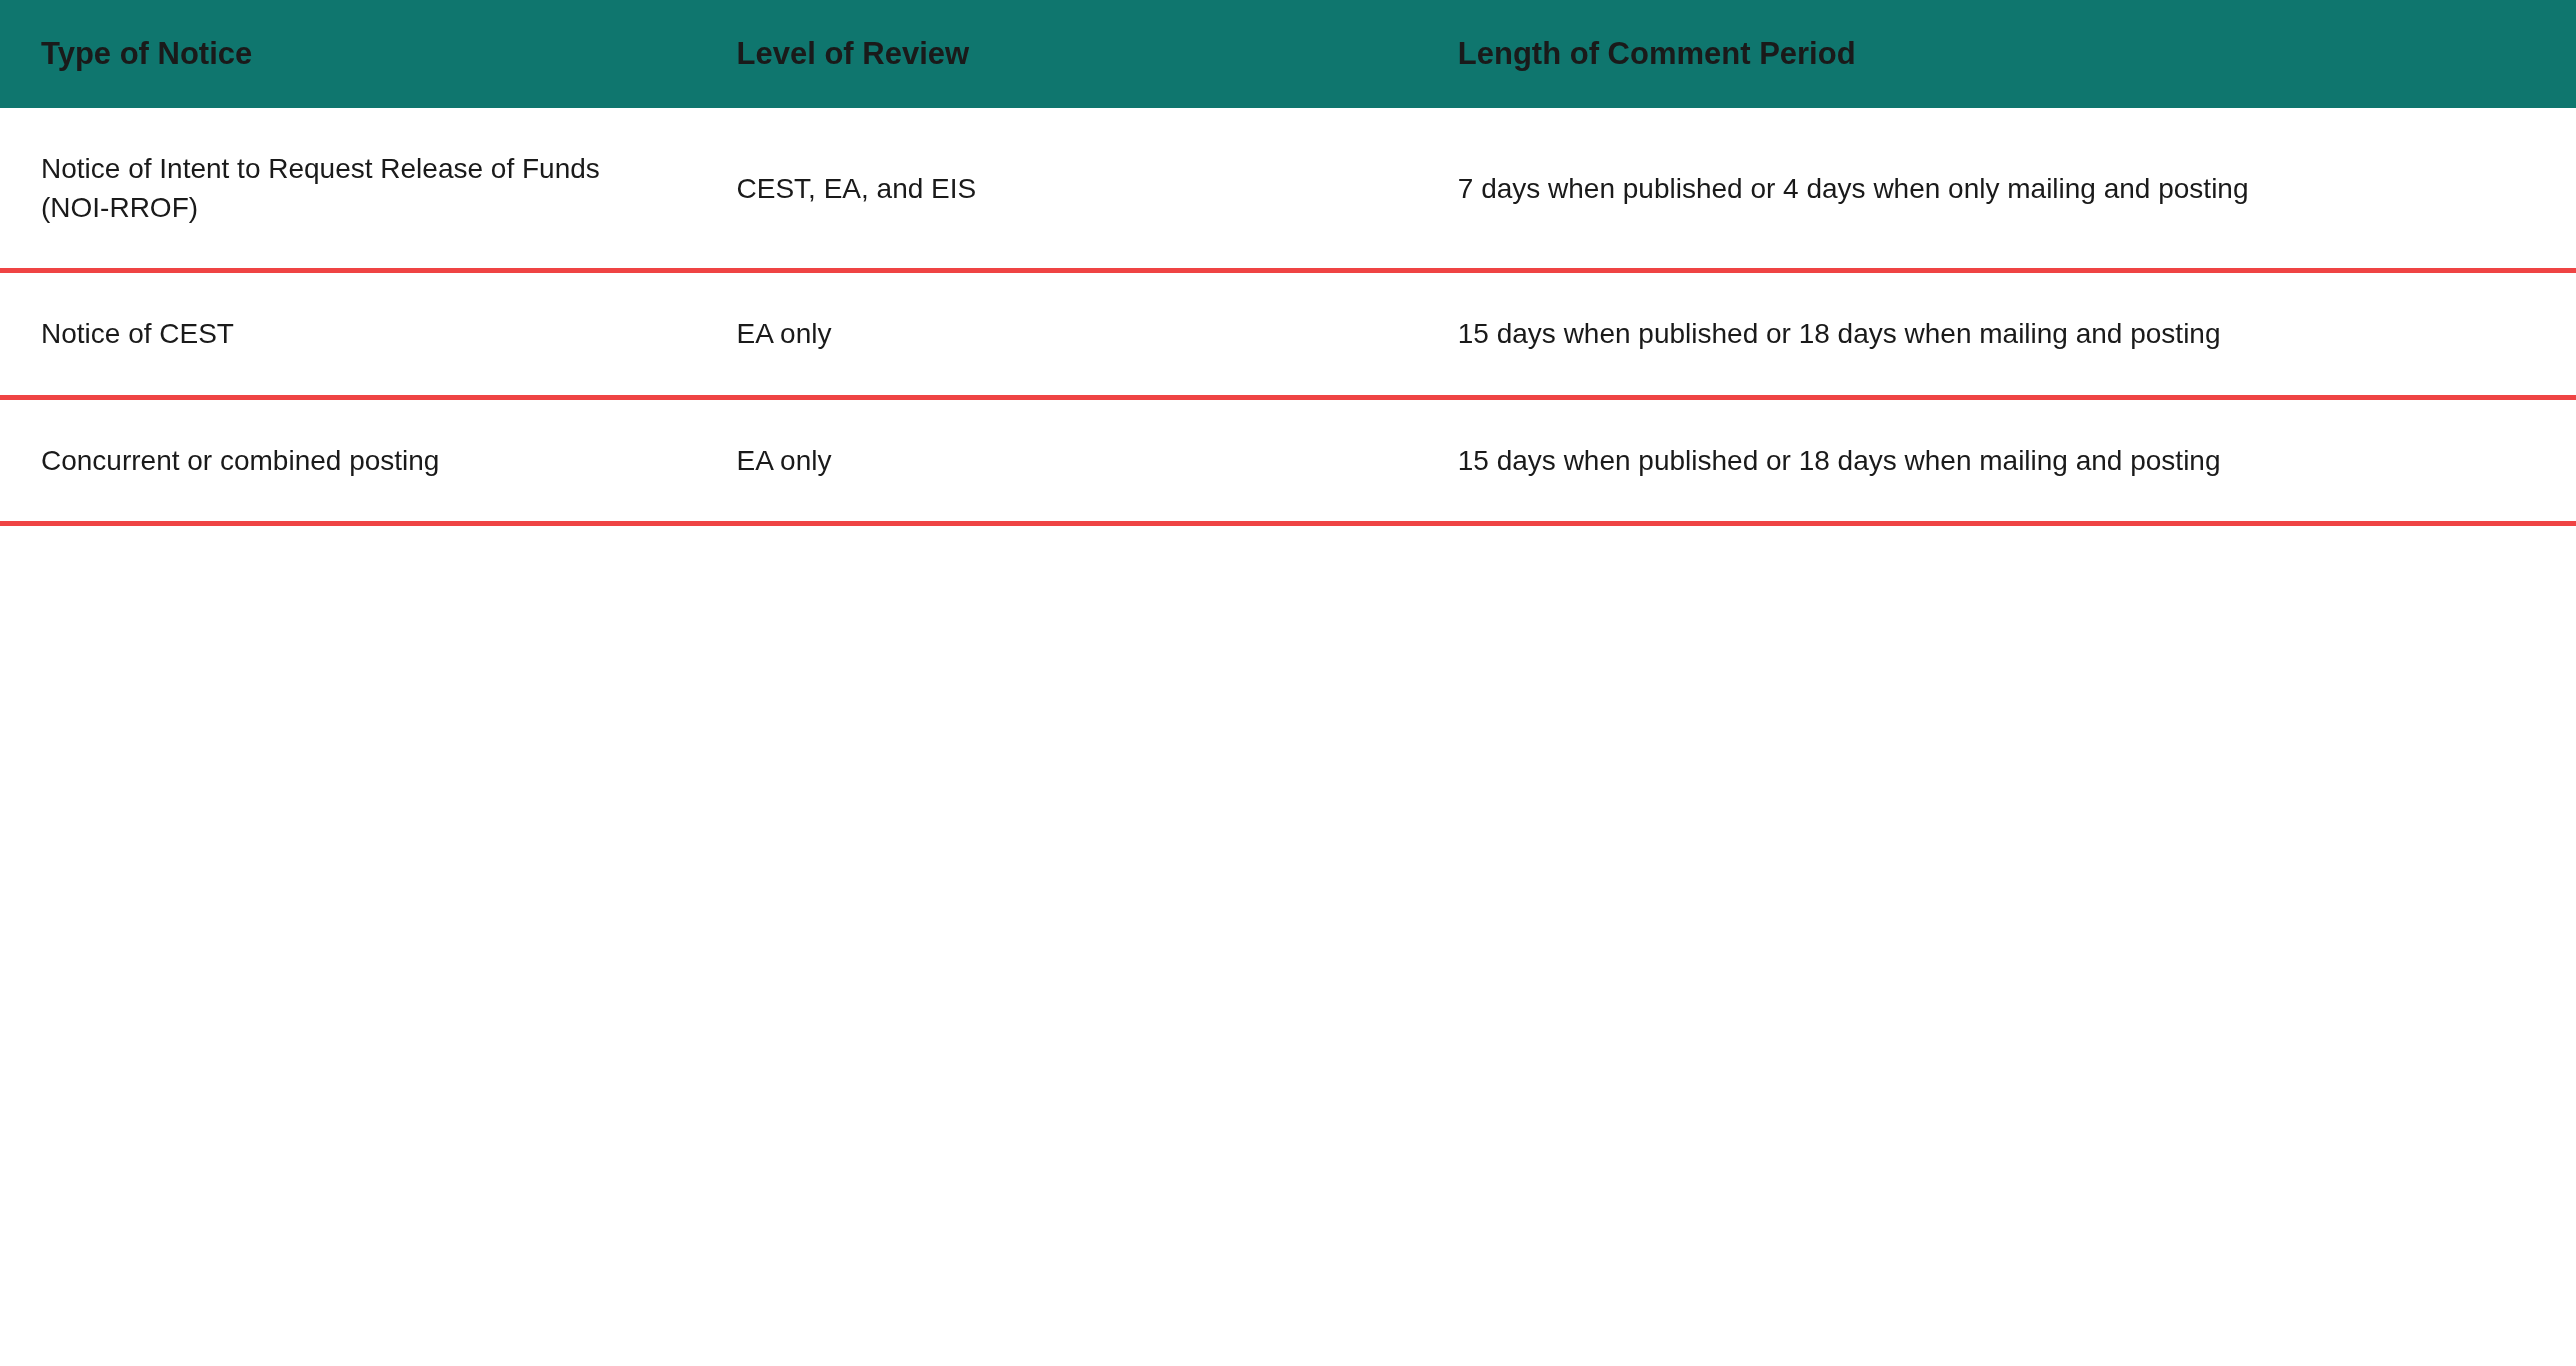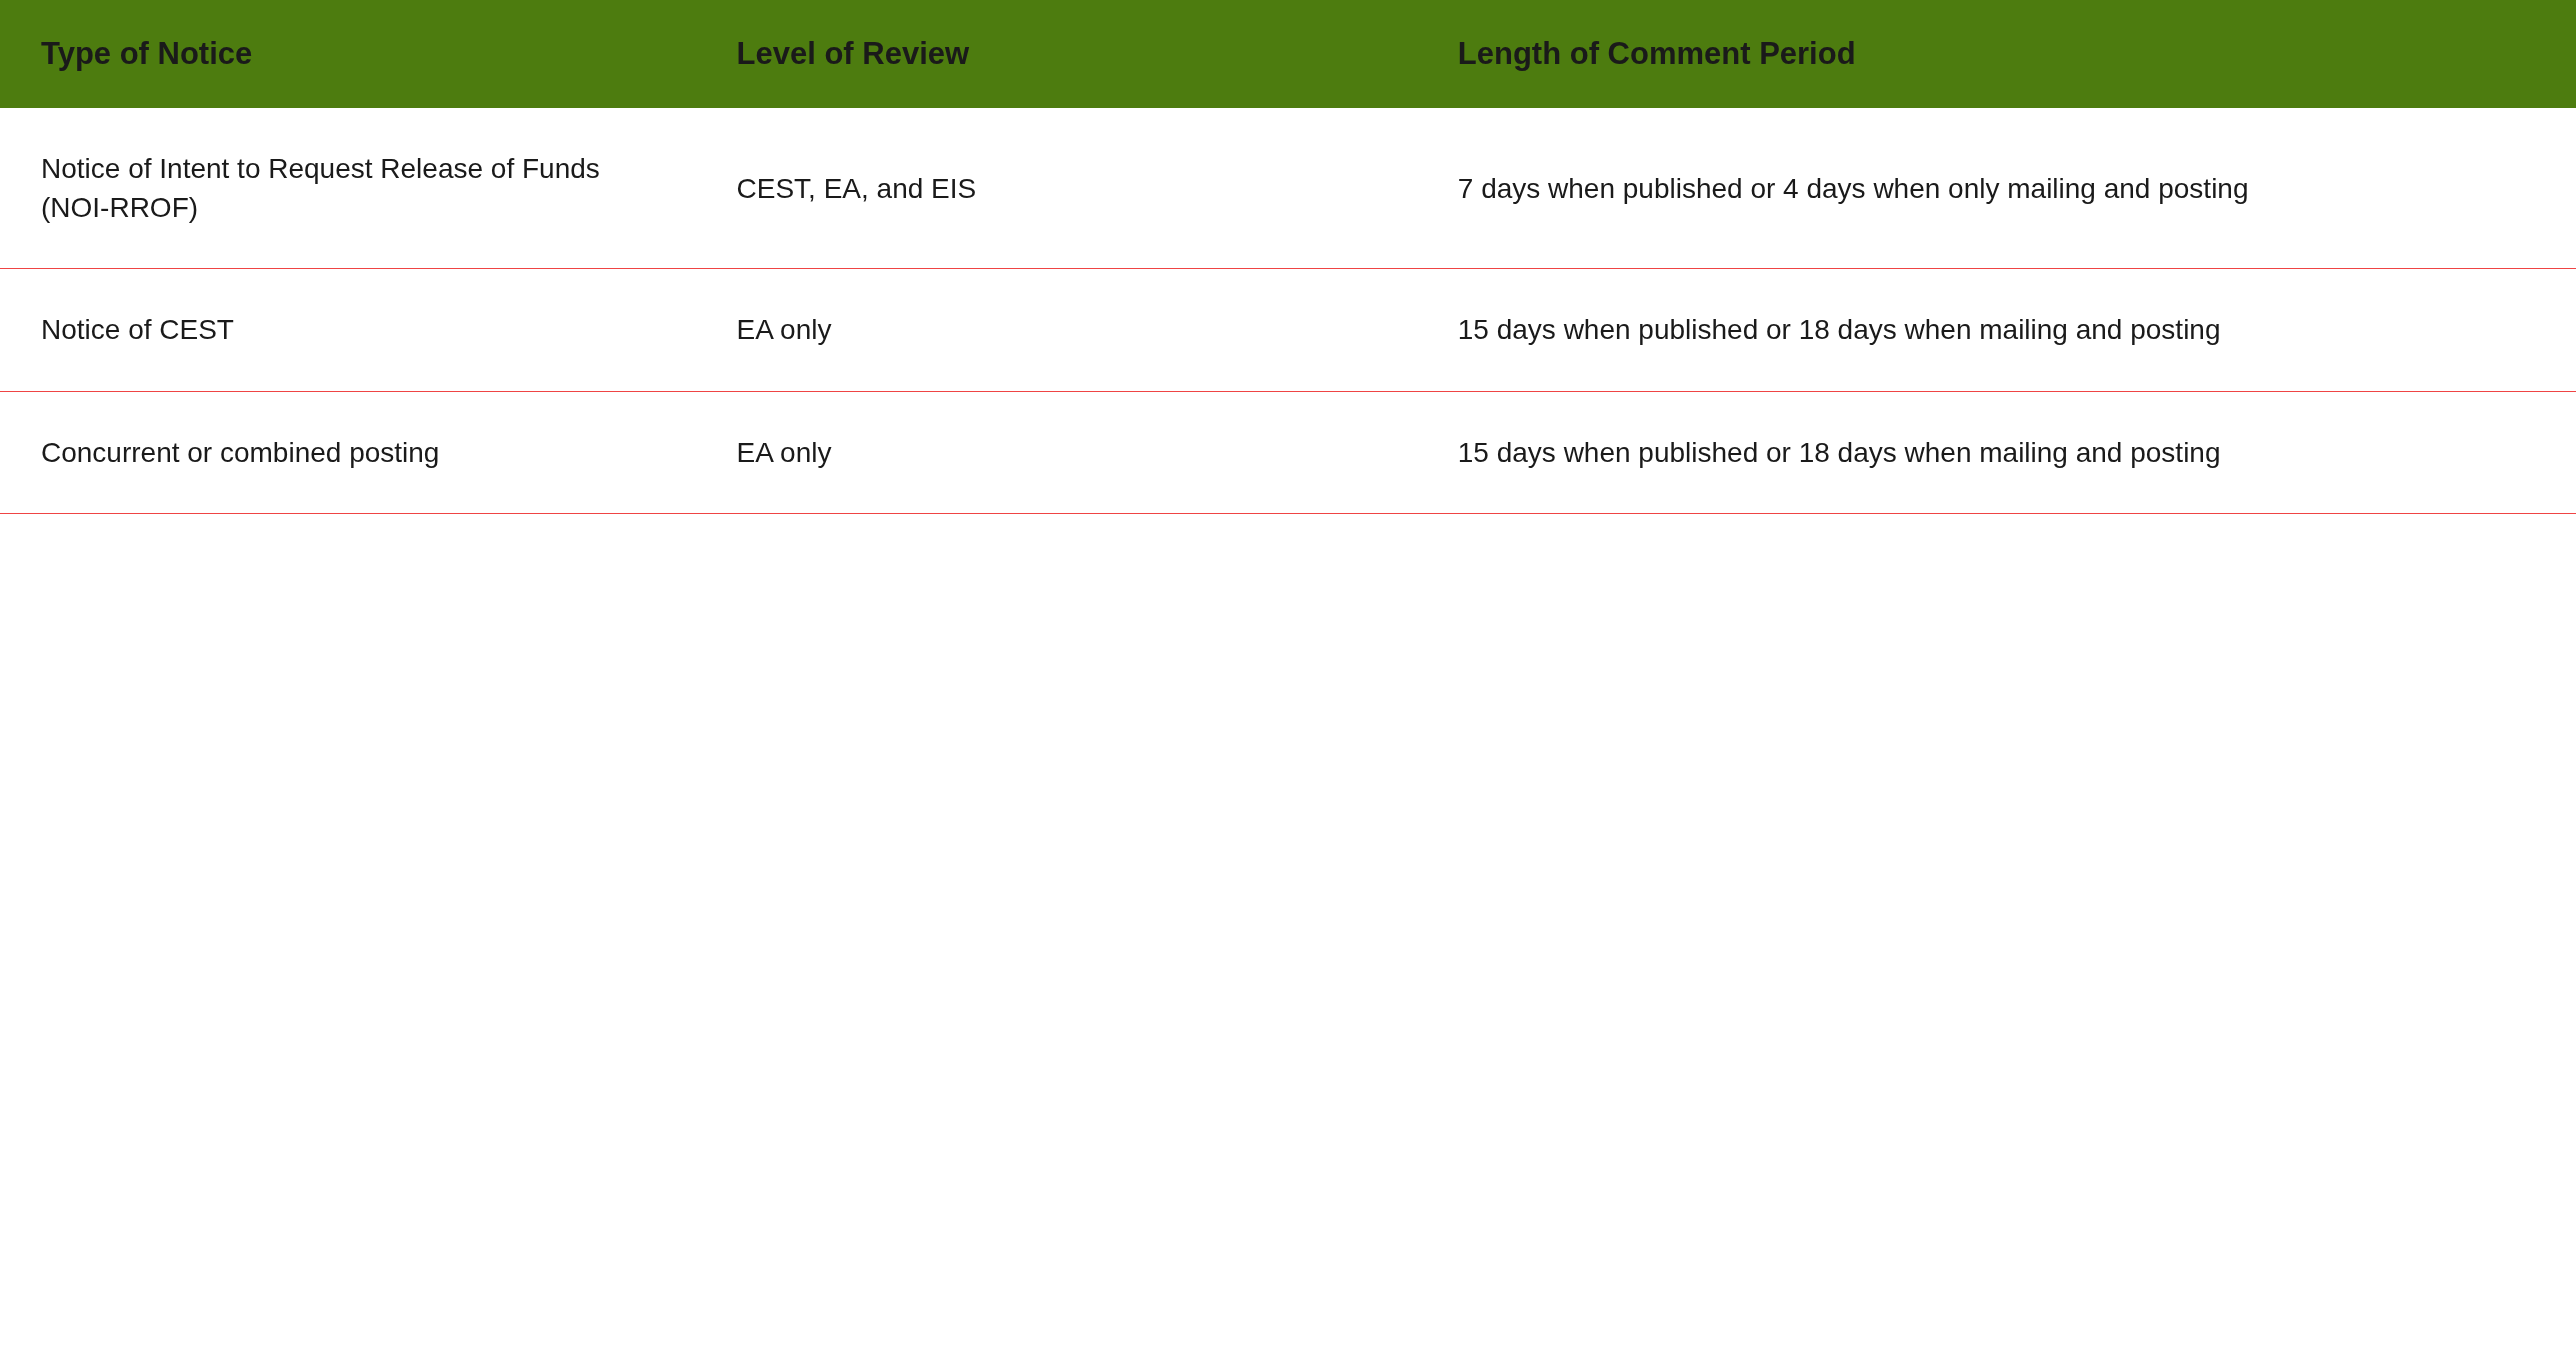--- a/index.html
+++ b/index.html
@@ -11,41 +11,41 @@
       font-family: 'Segoe UI', Tahoma, Geneva, Verdana, sans-serif;
       background: #ffffff;
       padding: 0;
     }
     .table {
       width: 100%;
       border-collapse: collapse;
       table-layout: fixed;
     }
     .table thead tr {
-      background-color: #4d7c0f;
+      background-color: #0f766e;
     }
     .table th {
       text-align: left;
       font-weight: 700;
       font-size: 31px;
       color: #1a1a1a;
       padding: 36px 31px 36px 41px;
       vertical-align: middle;
     }
     .table th:nth-child(1) {
       width: 27%;
     }
     .table th:nth-child(2) {
       width: 28%;
     }
     .table th:nth-child(3) {
       width: 45%;
     }
     .table tbody tr {
-      border-bottom: 1px solid #ef4444;
+      border-bottom: 5px solid #ef4444;
     }
     .table td {
       font-size: 28px;
       color: #1a1a1a;
       padding: 41px 31px 41px 41px;
       vertical-align: middle;
       line-height: 1.4;
       font-weight: 400;
     }
   </style>

